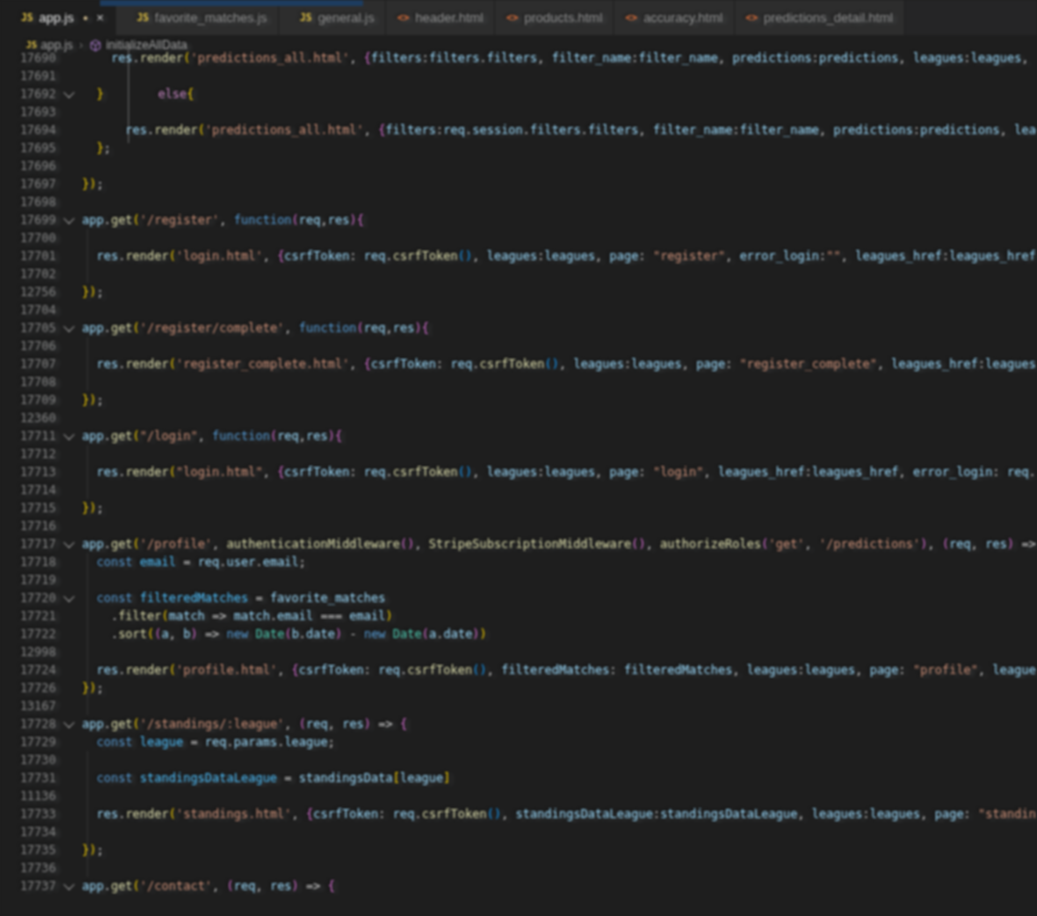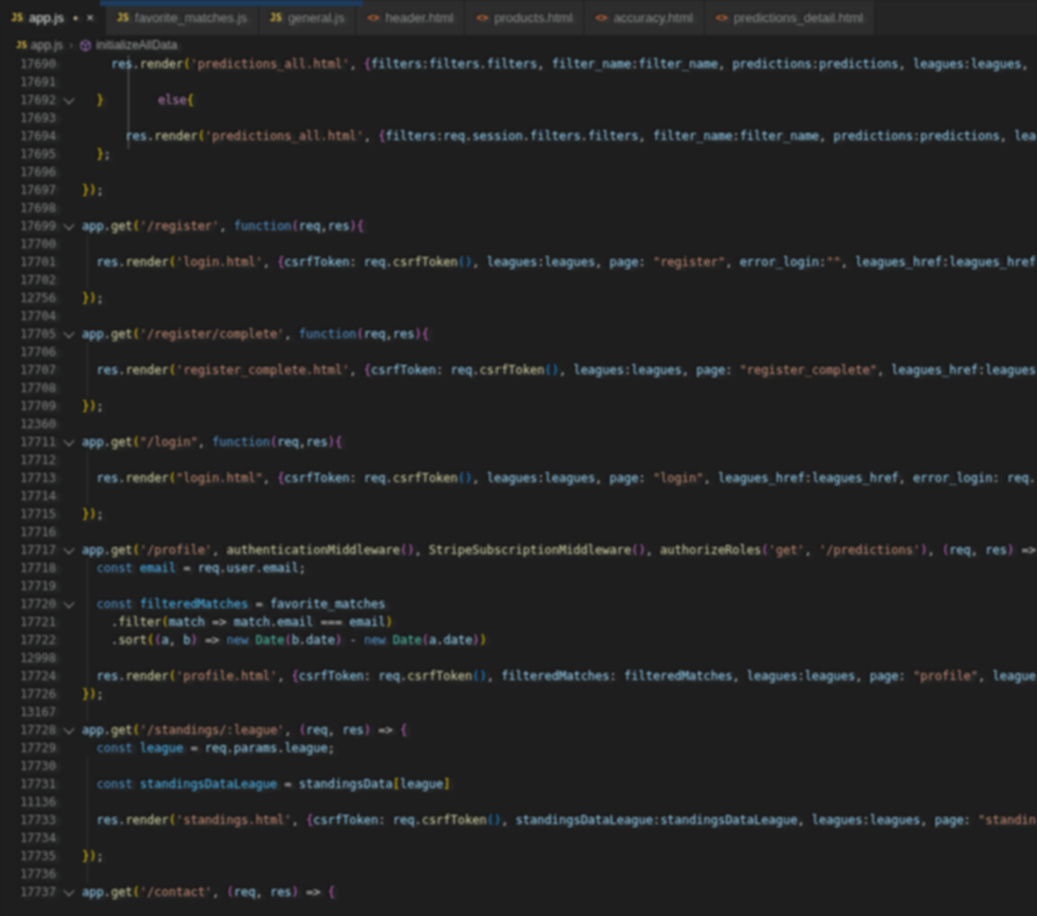--- a/index.html
+++ b/index.html
@@ -4,35 +4,35 @@
 <style>
   html,body{margin:0;padding:0;width:1037px;height:916px;overflow:hidden;background:#1e1e1e;}
   .stage{position:relative;width:1037px;height:916px;background:#1e1e1e;filter:blur(0.8px);}
   .stage .txtfx{text-shadow:4px 2px 4px rgba(150,160,170,0.28), -2px -1px 3px rgba(0,0,0,0.5);}
 
   
   .tabbar{position:absolute;left:0;top:0;width:1037px;height:35px;background:#252526;display:flex;align-items:stretch;font-family:"Liberation Sans",sans-serif;font-size:13px;}
   .tab{display:flex;align-items:center;padding:0 11px;color:#8f8f8f;background:#2d2d2d;border-right:1px solid #1e1e1e;cursor:pointer;white-space:nowrap;}
   .tab.active{background:#1e1e1e;color:#e9e9e9;}
   .ficon{display:inline-block;margin-right:6px;font-weight:bold;font-size:10px;font-family:"DejaVu Sans Mono",monospace;}
-  .ficon.js{color:#e2c245;}
+  .ficon.js{color:#e2c245;margin-left:10px;}
   .ficon.html{color:#e0703a;}
   .dot{margin-left:9px;font-size:9px;color:#c8b48a;}
   .close{margin-left:8px;color:#d4d4d4;font-size:13px;cursor:pointer;}
   .accent-strip{position:absolute;left:100px;top:0;width:263px;height:6px;background:#1d3c5f;z-index:5;}
 
   
   .breadcrumb{position:absolute;left:0;top:35px;width:1037px;height:20px;background:#1e1e1e;display:flex;align-items:center;padding-left:16px;box-sizing:border-box;font-family:"Liberation Sans",sans-serif;font-size:12px;color:#a0a0a0;}
   .crumb{display:flex;align-items:center;cursor:pointer;}
   .breadcrumb .ficon{font-size:9px;margin-right:4px;}
   .bsep{margin:0 6px;color:#6e6e6e;}
   .symicon{width:13px;height:13px;margin-right:4px;}
 
   
-  .editor{position:absolute;left:0;top:55px;width:1037px;height:861px;font-family:"DejaVu Sans Mono",monospace;font-size:12px;}
+  .editor{position:absolute;left:0;top:49px;width:1037px;height:861px;font-family:"DejaVu Sans Mono",monospace;font-size:12px;}
   .line{display:flex;height:18px;line-height:18px;white-space:pre;padding-left:16px;}
   .lnum{display:inline-block;width:40px;text-align:right;color:#858585;flex:none;}
   .foldcell{display:inline-block;width:26px;text-align:center;flex:none;}
   .fold{display:inline-block;width:7px;height:7px;border-right:1.4px solid #9a9a9a;border-bottom:1.4px solid #9a9a9a;transform:rotate(45deg) translate(-1px,-1px);cursor:pointer;}
   .code{flex:1;overflow:hidden;white-space:pre;}
   .guide{position:absolute;width:1px;background:rgba(255,255,255,0.10);}
   .guide.activeg{background:rgba(225,228,232,0.38);}
 </style>
 </head>
 <body>

